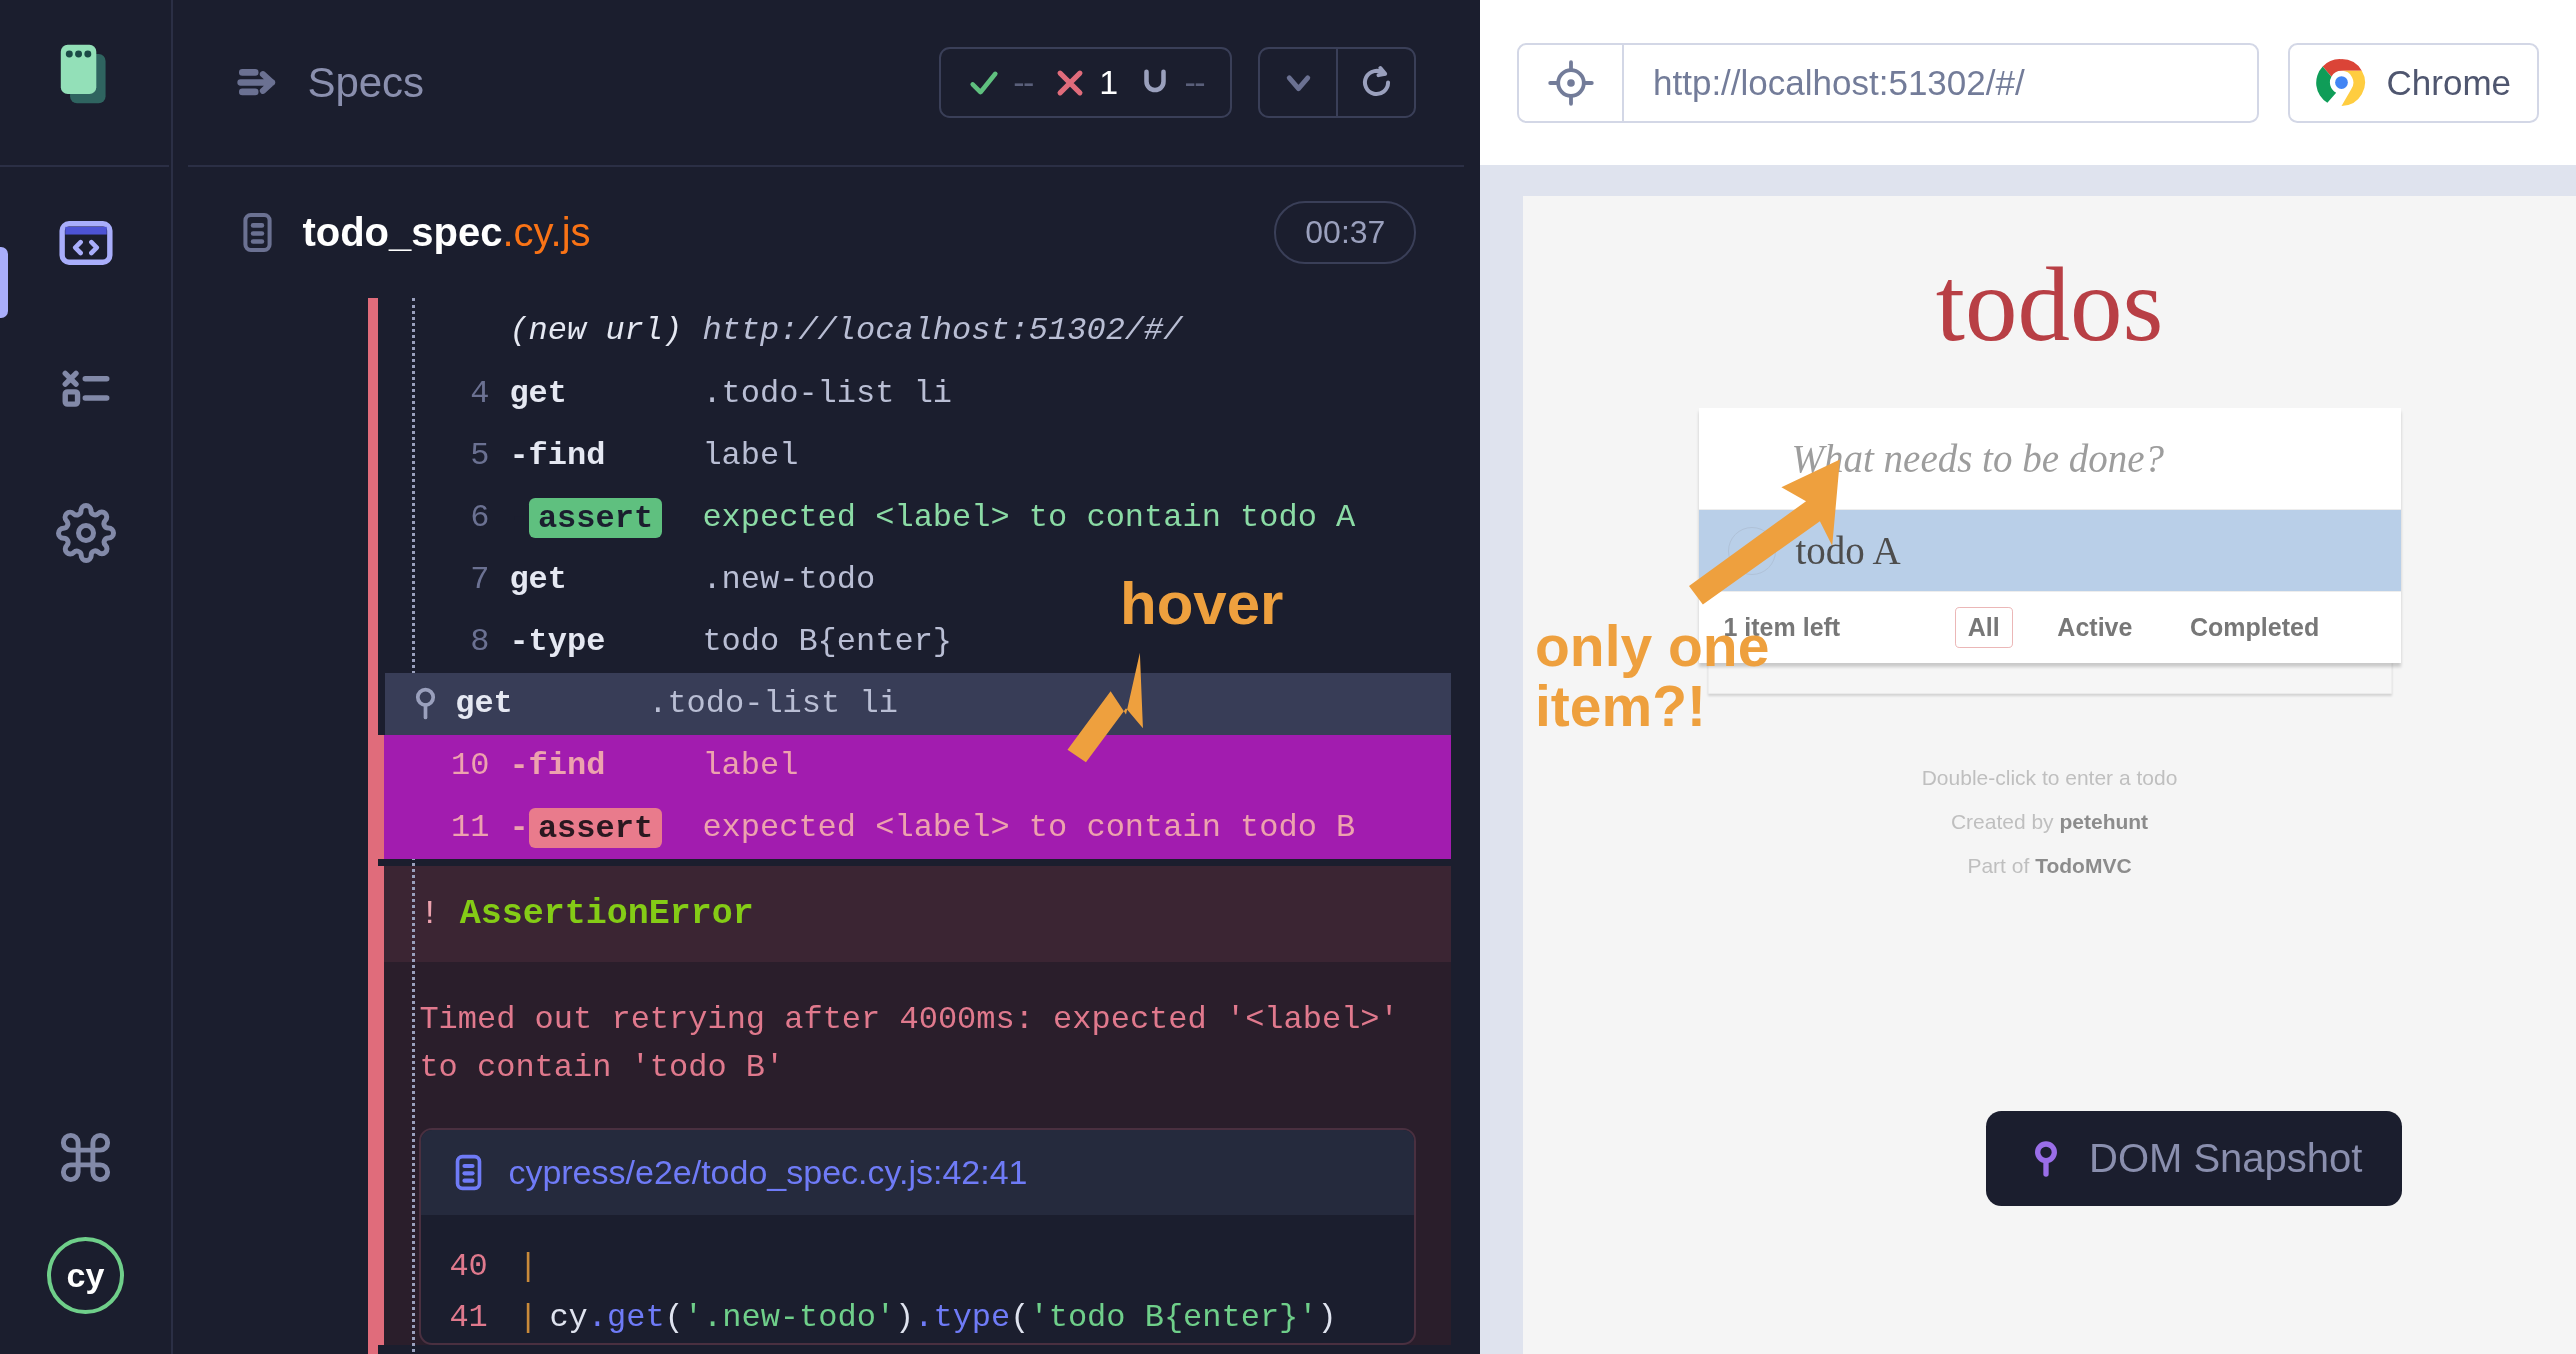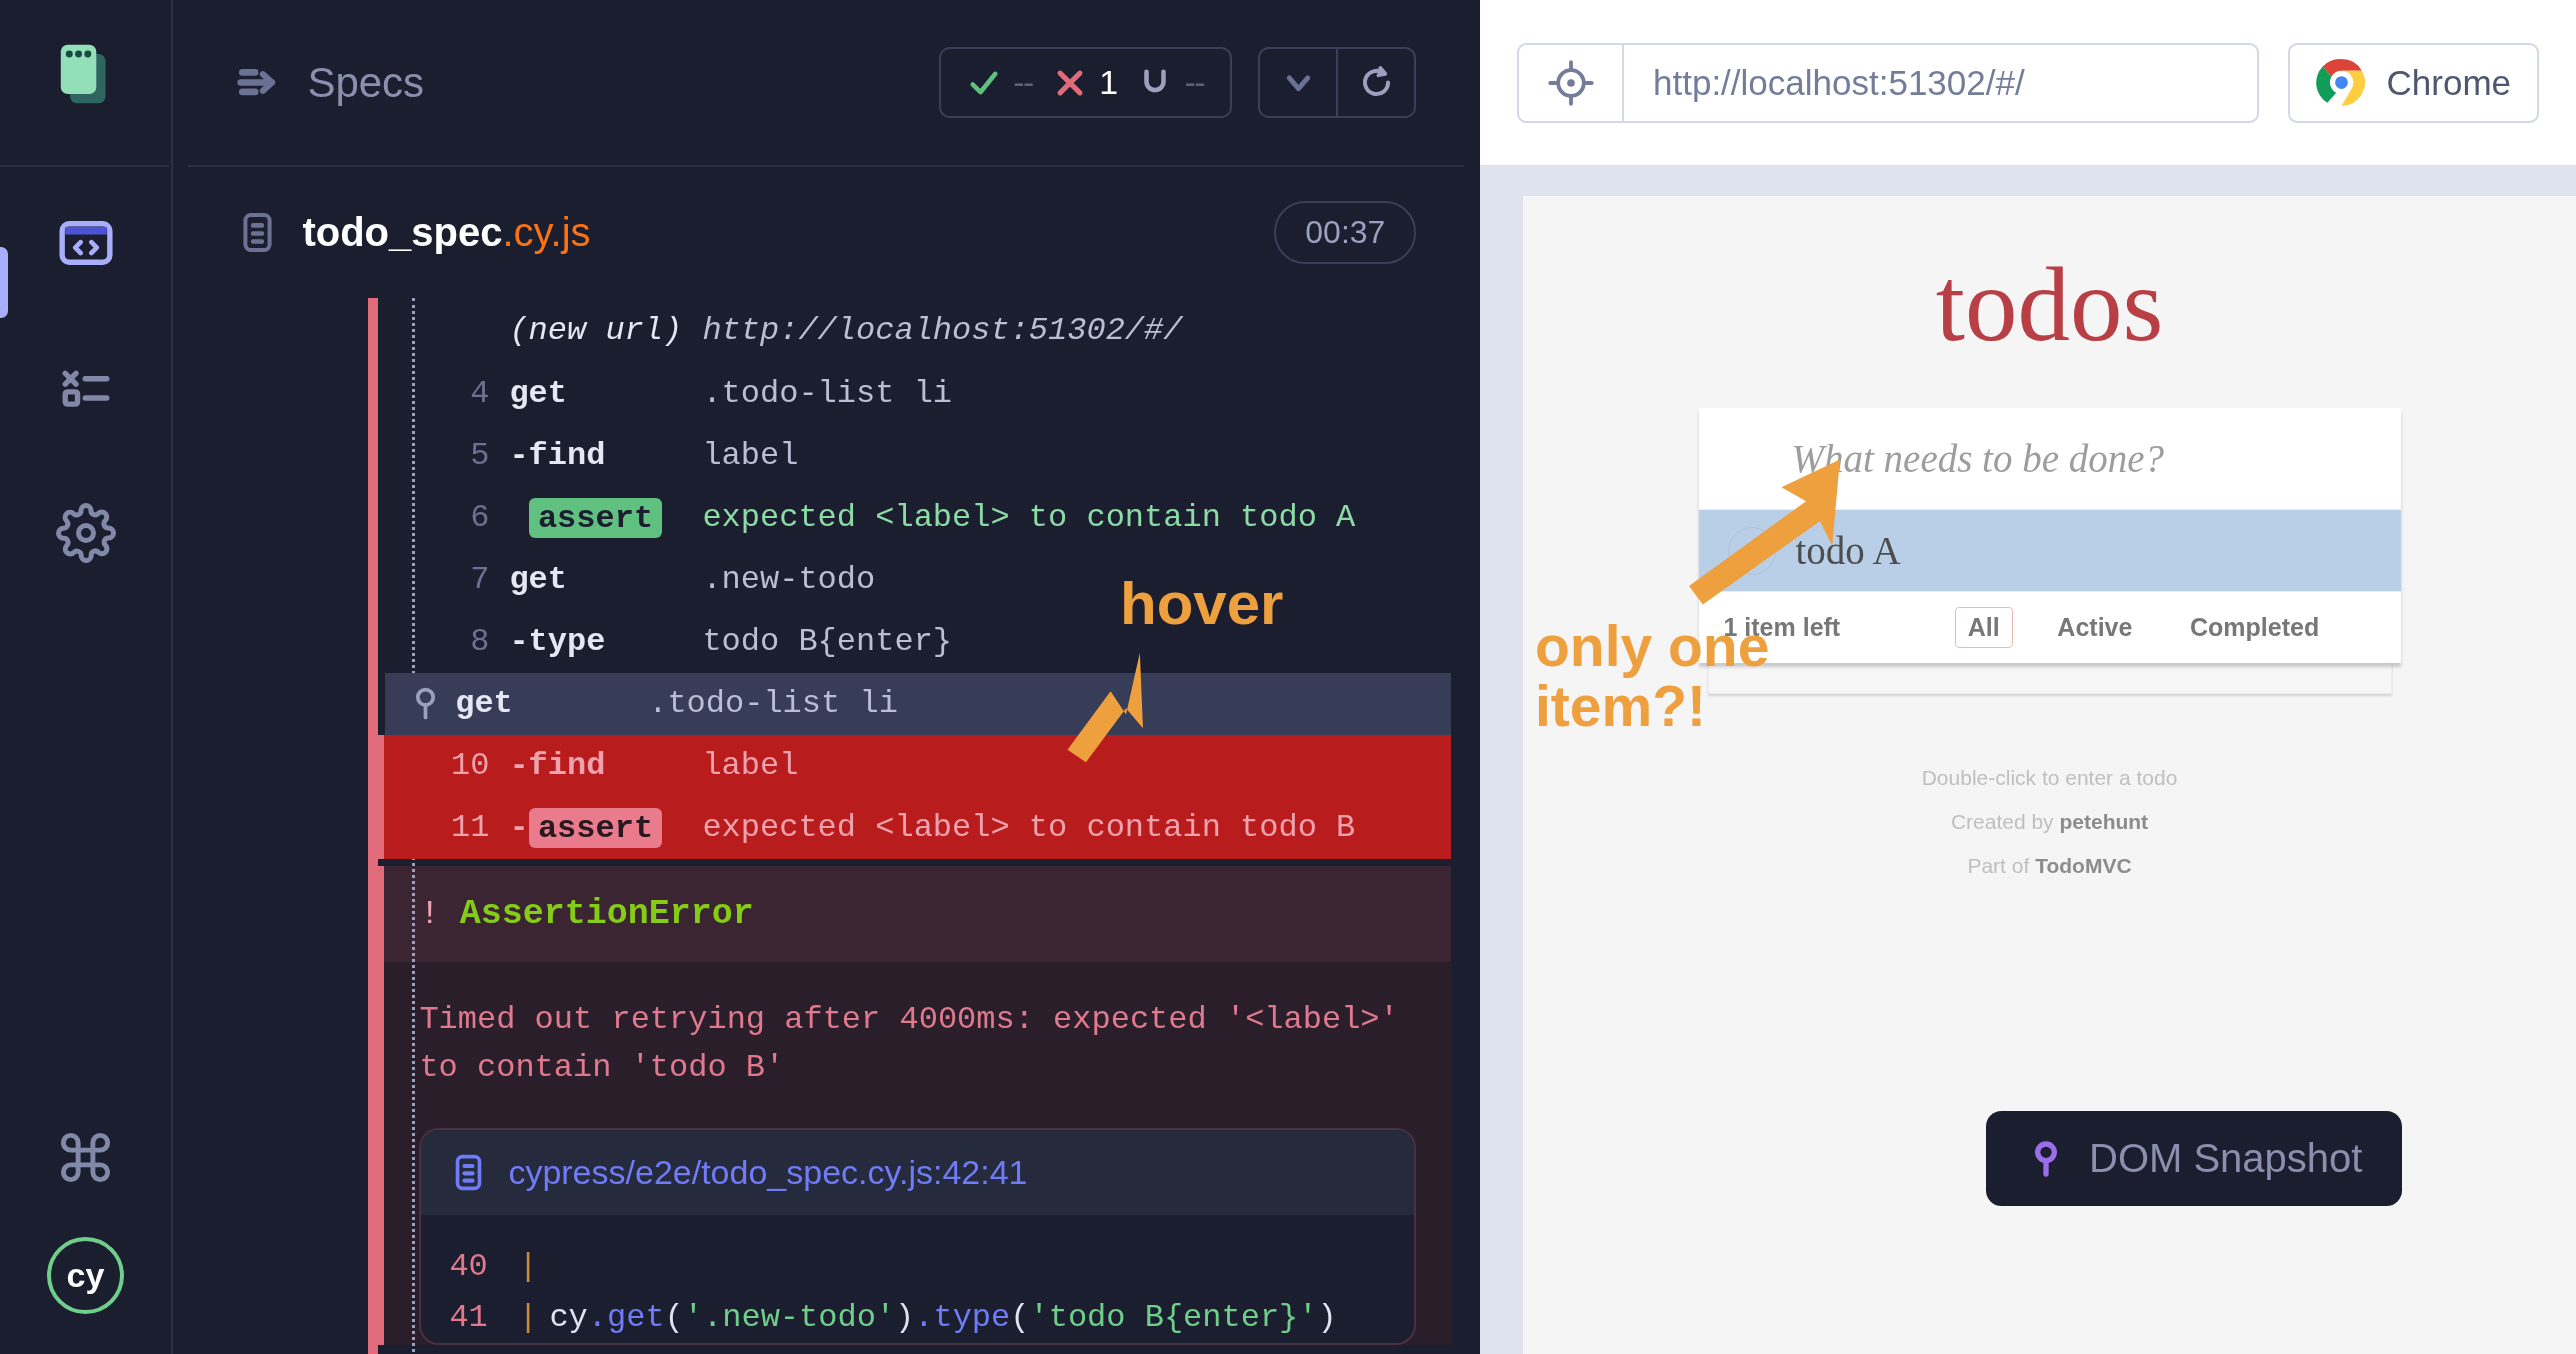--- a/index.html
+++ b/index.html
@@ -138,21 +138,21 @@
     background: #5fc07f; color: #1b1e2e;
     border-radius: 6.2px; padding: 1.5px 9.3px; font-weight: 700;
   }
   .badge-assert.fail { background: #e97b8c; color: #2a1820; }
 
   .cmd.hovered {
     background: #383d57; margin-left: -29px; padding-left: 59px;
   }
   .cmd.hovered .pin { margin-left: -37px; margin-right: 10.8px; }
   .cmd.failed {
-    background: #b91c1c; border-left: 7.7px solid #e06c7b;
+    background: #a21caf; border-left: 7.7px solid #e06c7b;
     margin-left: -37px; padding-left: 59px;
   }
   .cmd.failed .num { color: #eda2ae; }
   .cmd.failed .name { color: #eda2ae; }
   .cmd.failed .msg { color: #eda2ae; }
 
   
   .err-block {
     margin-left: 189px; margin-right: 29px;
     border-left: 7.7px solid #e06c7b;
@@ -167,21 +167,21 @@
     color: #84cc16; font-size: 35px; font-weight: 700;
     font-family: Liberation Mono, monospace;
   }
   .err-msg {
     padding: 34px 35px 23px 35px;
     color: #e0798d; font-size: 32px; line-height: 1.5;
     font-family: "Liberation Mono", monospace;
   }
   .code-card {
     margin: 12.3px 35px 0 35px;
-    border: 2.3px solid #4a3040; border-radius: 20px;
+    border: 2.3px solid #4a3040; border-radius: 13px;
     background: #1b1e2e; overflow: hidden;
   }
   .code-head {
     background: #252a3d; padding: 23px 28px;
     display: flex; align-items: center; gap: 20px;
   }
   .code-link {
     color: #6f7bf7; font-size: 34px;
     font-family: "Liberation Sans", sans-serif;
   }

